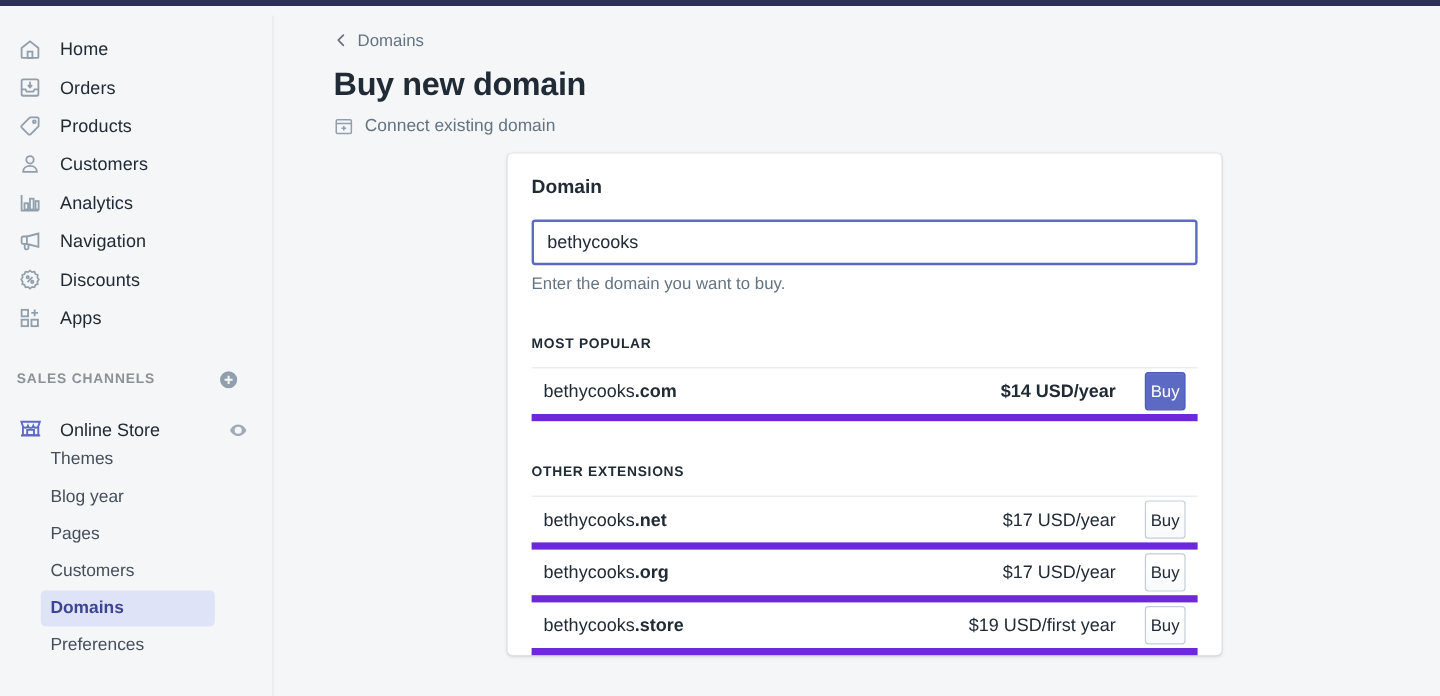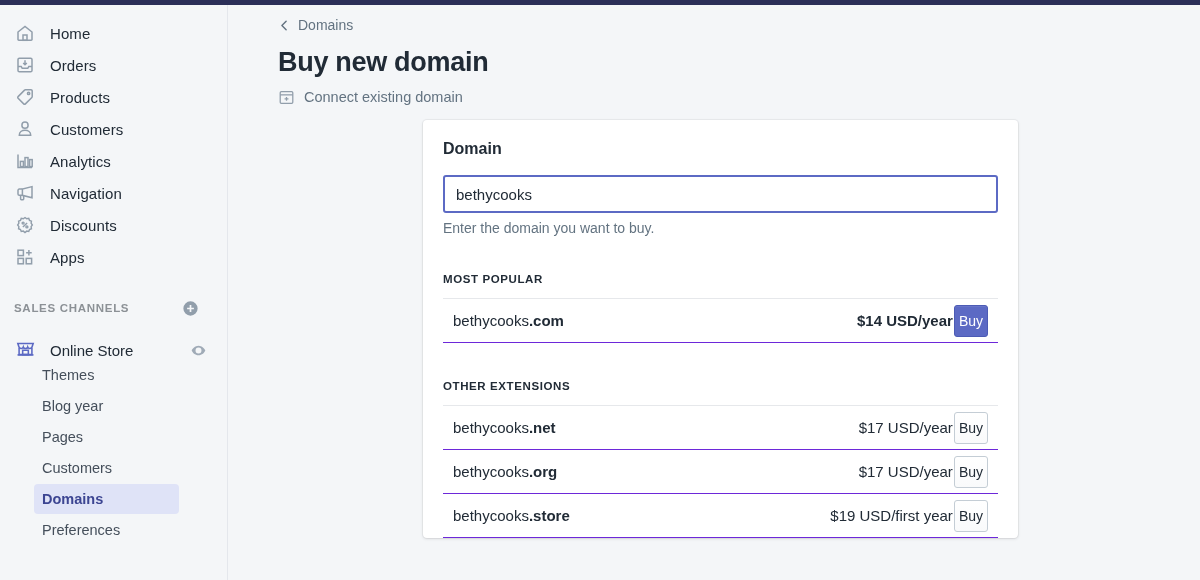--- a/index.html
+++ b/index.html
@@ -2,21 +2,21 @@
 <html><head>
 <meta charset="utf-8">
 <style>
   * { box-sizing: border-box; margin: 0; padding: 0; }
   html, body {
     width: 1200px; height: 580px;
     font-family: "Liberation Sans", sans-serif;
     background: #f4f6f8;
     overflow: hidden;
   }
-  #app { position: relative; width: 1200px; height: 580px; display: flex; flex-direction: column; }
+  #app { position: relative; width: 1200px; height: 580px; display: flex; flex-direction: column; gap: 8px; }
 
   
   .topbar {
     height: 5px; width: 100%;
     background: #2b2f58; flex: 0 0 5px;
   }
 
   .body-wrap { display: flex; flex: 1 1 auto; min-height: 0; }
 
   
@@ -137,28 +137,28 @@
 
   .group-label {
     font-size: 11.5px; font-weight: bold; letter-spacing: .6px;
     color: #212b36; text-transform: uppercase;
     margin-top: 37px; margin-bottom: 13px;
   }
   .rows { border-top: 1px solid #e6e8eb; }
   .row {
     display: flex; align-items: center;
     height: 44px;
-    border-bottom: 1px solid #6d28d9;
+    border-bottom: 6px solid #6d28d9;
     padding: 0 10px;
   }
   .row-name { font-size: 15px; color: #212b36; flex: 1 1 auto; }
   .row-name b { font-weight: bold; }
   .row-price {
     font-size: 15px; color: #212b36;
-    margin-right: 1px; white-space: nowrap;
+    margin-right: 24px; white-space: nowrap;
   }
   .row-price.featured { font-weight: bold; }
   .btn {
     font-family: "Liberation Sans", sans-serif;
     font-size: 14px; line-height: 1;
     padding: 8px 4px; border-radius: 3px;
     cursor: pointer; white-space: nowrap;
   }
   .btn-primary {
     background: #5c6ac4; border: 1px solid #4c5bb5;

